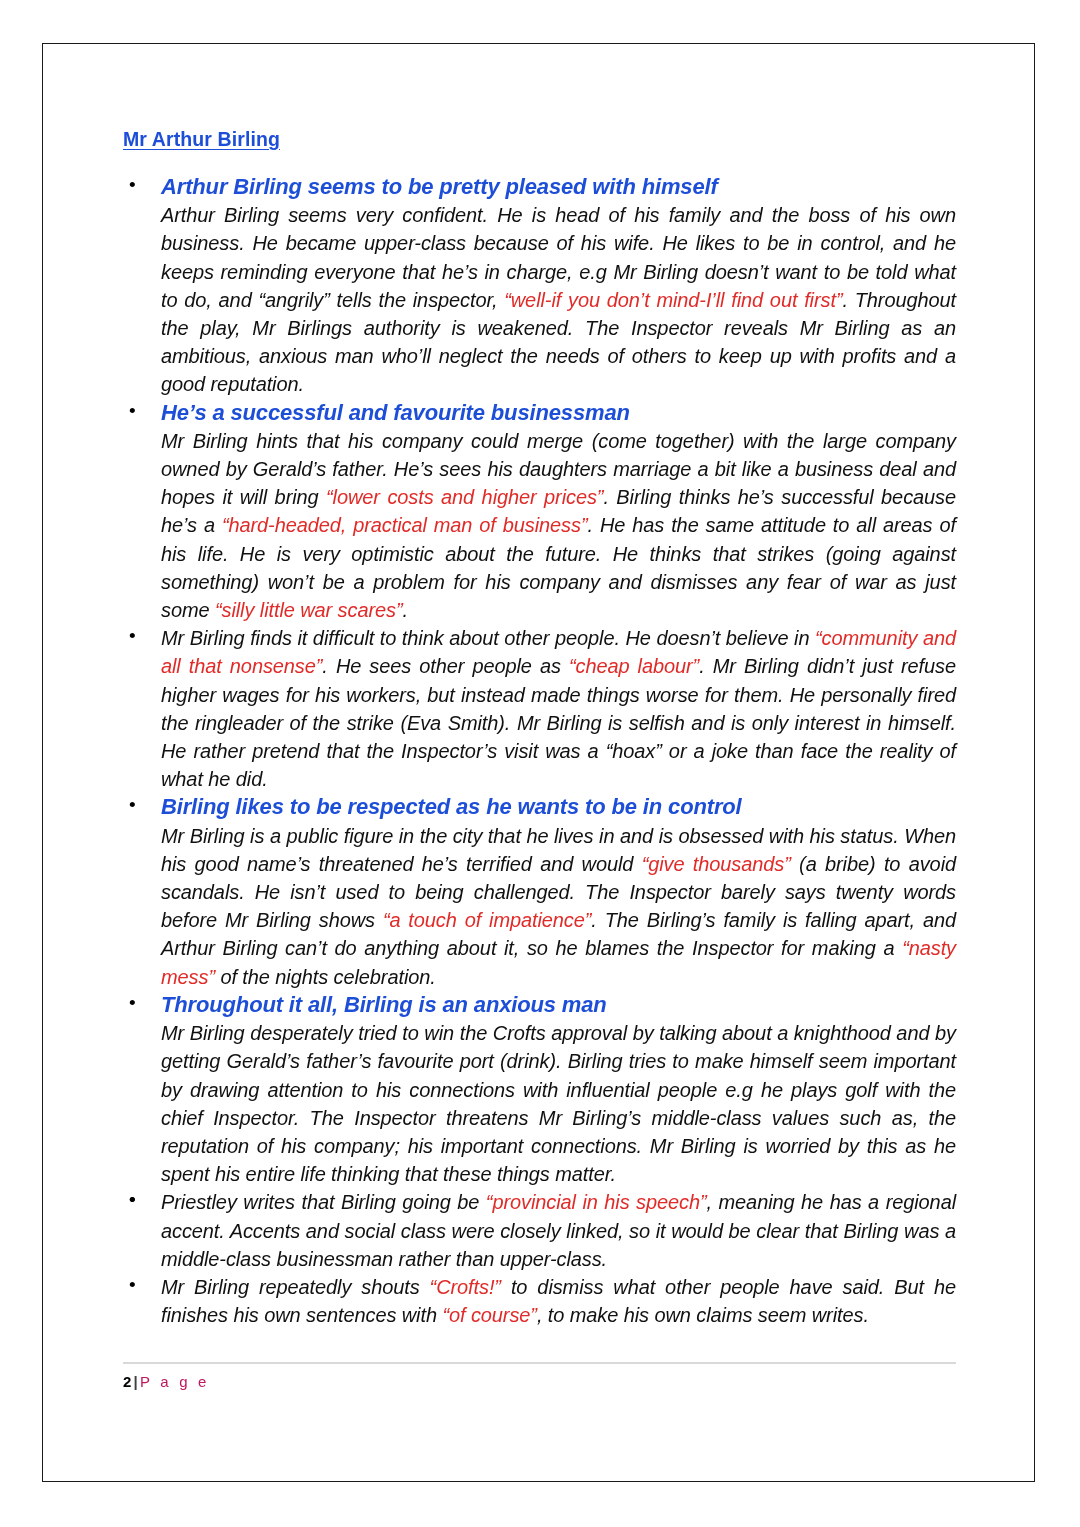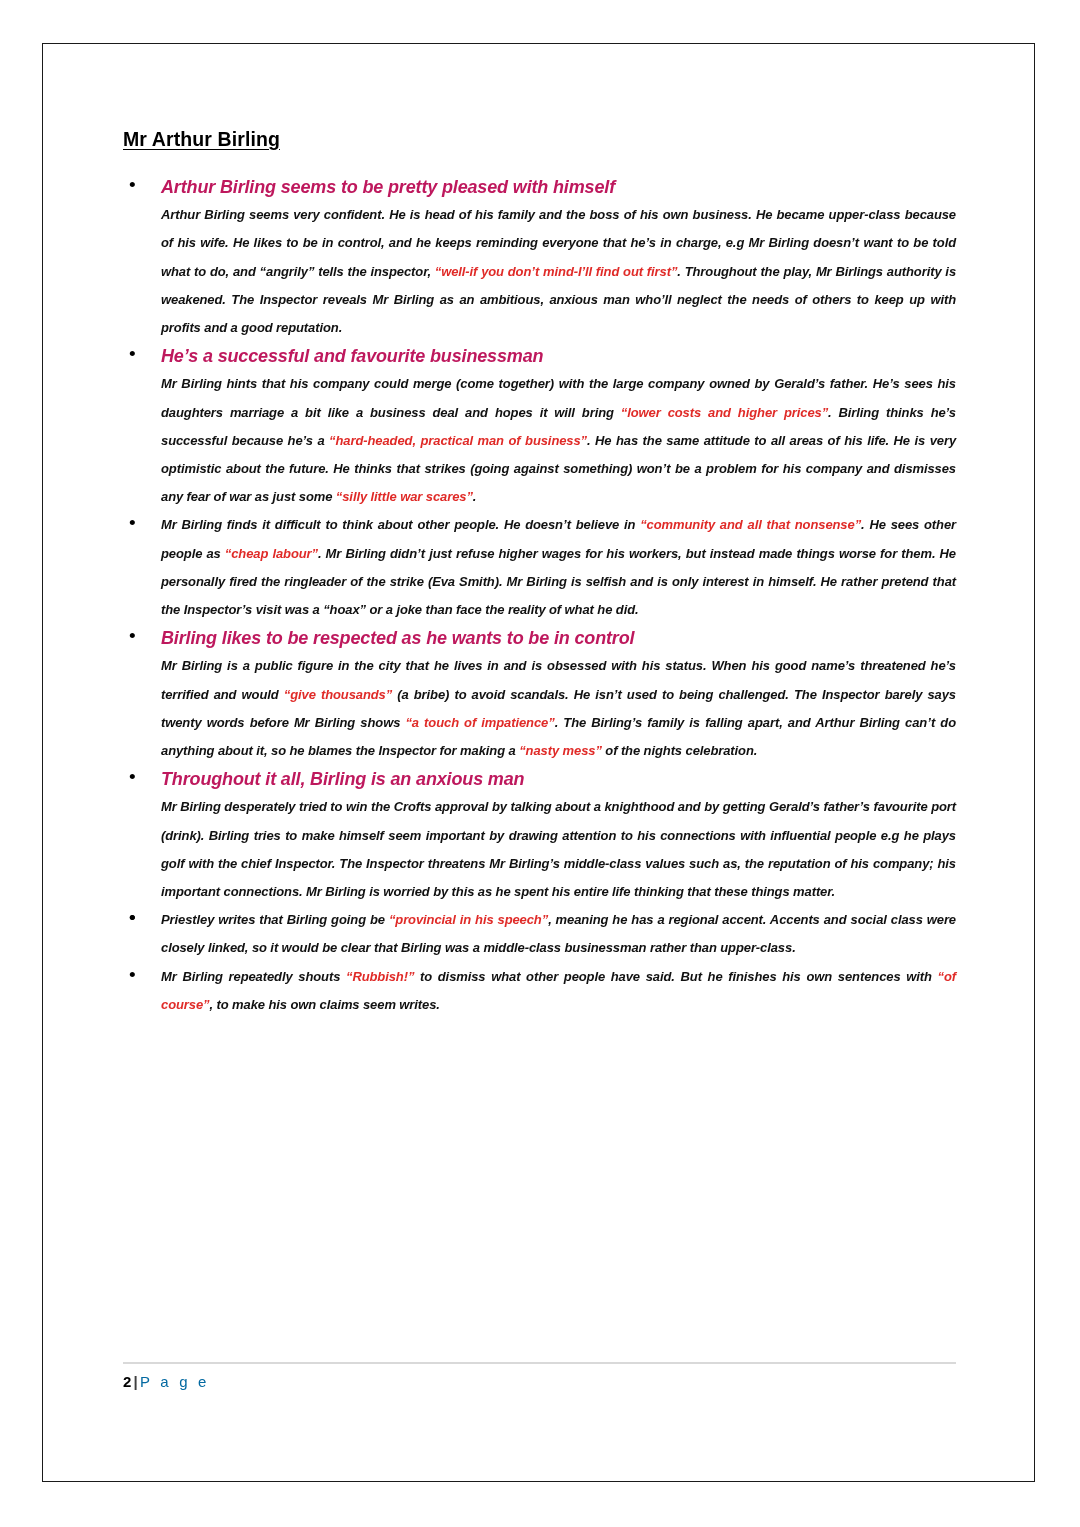--- a/index.html
+++ b/index.html
@@ -29,21 +29,21 @@
     position: absolute;
     left: 80px;
     top: 84px;
     width: 833px;
   }
 
   .doc-heading {
     font-family: "Liberation Sans", sans-serif;
     font-weight: bold;
     font-size: 19.5px;
-    color: #000000;
+    color: #1d4ed8;
     text-decoration: underline;
     text-underline-offset: 3px;
     letter-spacing: 0.1px;
     margin: 0 0 22px 0;
     display: inline-block;
   }
 
   .bullet-list {
     list-style: none;
     margin: 0;
@@ -63,31 +63,31 @@
     top: -2px;
     font-size: 19px;
     line-height: 28px;
     color: #000000;
   }
 
   .bullet-head {
     font-family: "Liberation Sans", sans-serif;
     font-style: italic;
     font-weight: bold;
-    font-size: 18px;
+    font-size: 22px;
     line-height: 28.2px;
-    color: #be185d;
+    color: #1d4ed8;
     letter-spacing: -0.15px;
   }
 
   .body-para {
     font-family: "Liberation Sans", sans-serif;
     font-style: italic;
-    font-weight: bold;
-    font-size: 13px;
+    font-weight: normal;
+    font-size: 20px;
     line-height: 28.2px;
     color: #111111;
     text-align: justify;
     letter-spacing: -0.1px;
     margin: 0;
     padding-left: 38px;
   }
 
   .bullet-item .body-para {
     padding-left: 0;
@@ -121,21 +121,21 @@
     font-weight: bold;
     color: #000000;
   }
   .footer-sep {
     color: #404040;
     font-weight: bold;
     padding: 0 2px;
   }
   .footer-word {
     letter-spacing: 3.2px;
-    color: #0369a1;
+    color: #be185d;
   }
 </style>
 </head>
 <body>
 
 <div class="page-sheet">
 
   <div class="page-inner">
     <div class="doc-heading">Mr Arthur Birling</div>
 
@@ -158,21 +158,21 @@
         <li class="bullet-item">
           <div class="bullet-head">Throughout it all, Birling is an anxious man</div>
           <p class="body-para"><span>Mr Birling desperately tried to win the Crofts approval by talking about a knighthood and by getting Gerald’s father’s favourite port (drink). Birling tries to make himself seem important by drawing attention to his connections with influential people e.g he plays golf with the chief Inspector. The Inspector threatens Mr Birling’s middle-class values such as, the reputation of his company; his important connections. Mr Birling is worried by this as he spent his entire life thinking that these things matter.</span></p>
         </li>
         <li class="bullet-item">
         </li>
         <li class="bullet-item">
           <p class="body-para"><span>Priestley writes that Birling going be </span><span class="quote">“provincial in his speech”</span><span>, meaning he has a regional accent. Accents and social class were closely linked, so it would be clear that Birling was a middle-class businessman rather than upper-class.</span></p>
         </li>
         <li class="bullet-item">
-          <p class="body-para"><span>Mr Birling repeatedly shouts </span><span class="quote">“Rubbish!”</span><span> to dismiss what other people have said. But he finishes his own sentences with </span><span class="quote">“of course”</span><span>, to make his own claims seem writes.</span></p>
+          <p class="body-para"><span>Mr Birling repeatedly shouts </span><span class="quote">“Crofts!”</span><span> to dismiss what other people have said. But he finishes his own sentences with </span><span class="quote">“of course”</span><span>, to make his own claims seem writes.</span></p>
         </li>
       </ul>
   </div>
 
   <div class="footer-zone">
     <div class="footer-rule"></div>
     <div class="footer-text">
       <span class="footer-num">2</span><span class="footer-sep">|</span><span class="footer-word">P a g e</span>
     </div>
   </div>

